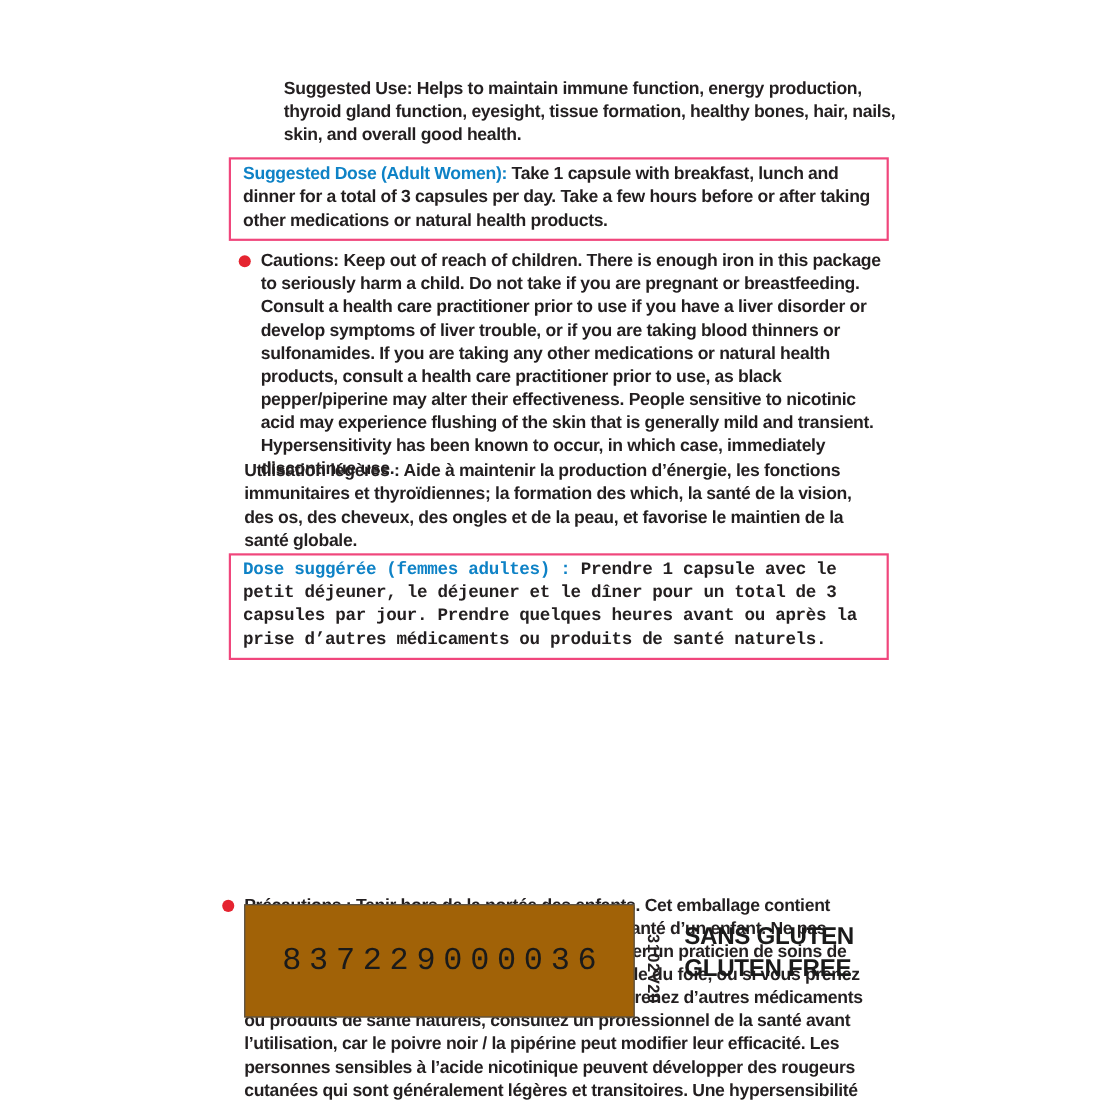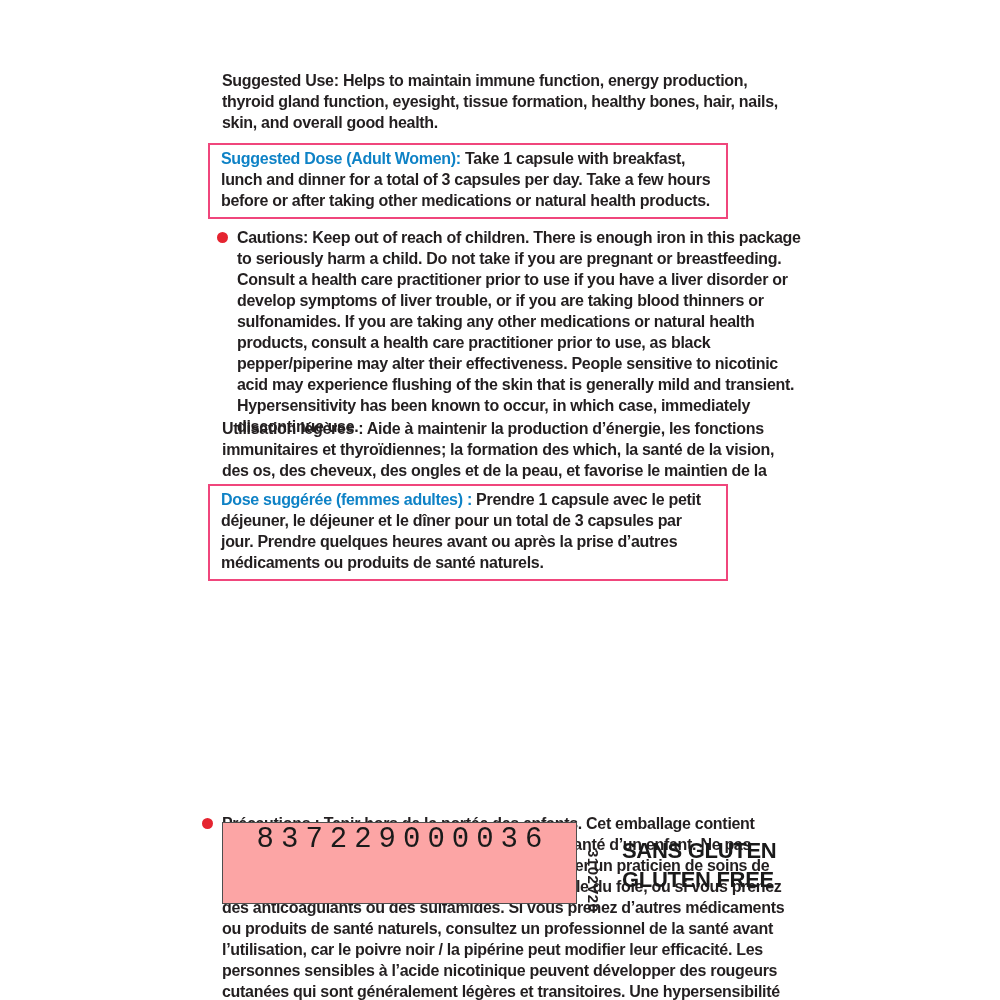--- a/index.html
+++ b/index.html
@@ -19,50 +19,51 @@
     width: 568px;
     font-size: 16px;
     line-height: 21px;
     letter-spacing: -0.3px;
     font-weight: 600;
   }
   .lbl { font-weight: 800; }
   .lbl.blue { color: #0E82C6; }
   .pink-box {
     left: 208px;
-    width: 520px;
+    width: 600px;
     border: 2.5px solid #F0467C;
     padding: 3px 10px 6px 11px;
     background: #ffffff;
   }
   .bullet-para { position: relative; }
   .bullet {
     position: absolute;
     left: -20px;
     top: 5px;
     width: 11px;
     height: 11px;
     border-radius: 50%;
     background: #E52430;
   }
-  #sec-suggested-use { top: 70px; }
+  #sec-suggested-use { top: 70px; margin-left: 36px; }
   #box-dose-en { top: 143px; }
   #sec-cautions { top: 227px; margin-left: 15px; }
   #sec-utilisation { top: 418px; }
-  #box-dose-fr { top: 484px; }
+  #box-dose-fr { top: 503px; font-family: Liberation Mono, monospace; }
   #sec-precautions { top: 603px; }
   .barcode-box {
     position: absolute;
     left: 222px;
     top: 822px;
     width: 355px;
-    height: 82px;
+    height: 103px;
     border: 1.5px solid #4d4d4d;
-    background: #fca5a5;
+    background: #a16207;
     display: flex;
+    align-items: center;
     justify-content: center;
   }
   .barcode-number {
     font-family: "Liberation Mono", "DejaVu Sans Mono", monospace;
     font-size: 29px;
     letter-spacing: 7px;
     padding-left: 7px; 
     color: #1a1a1a;
     white-space: nowrap;
   }

